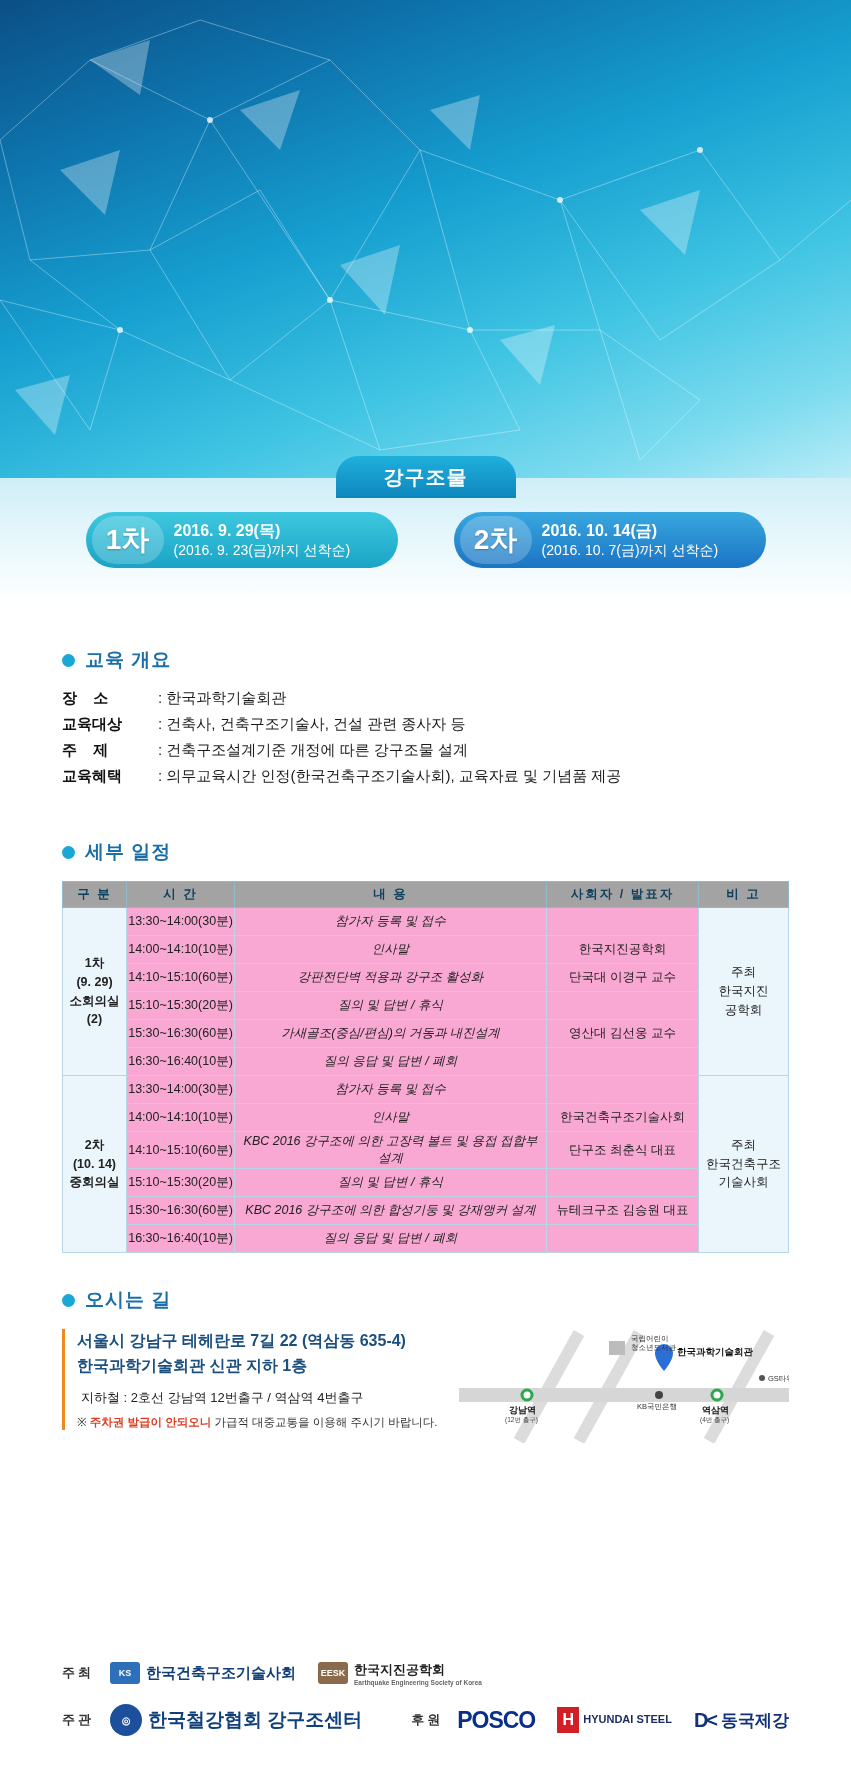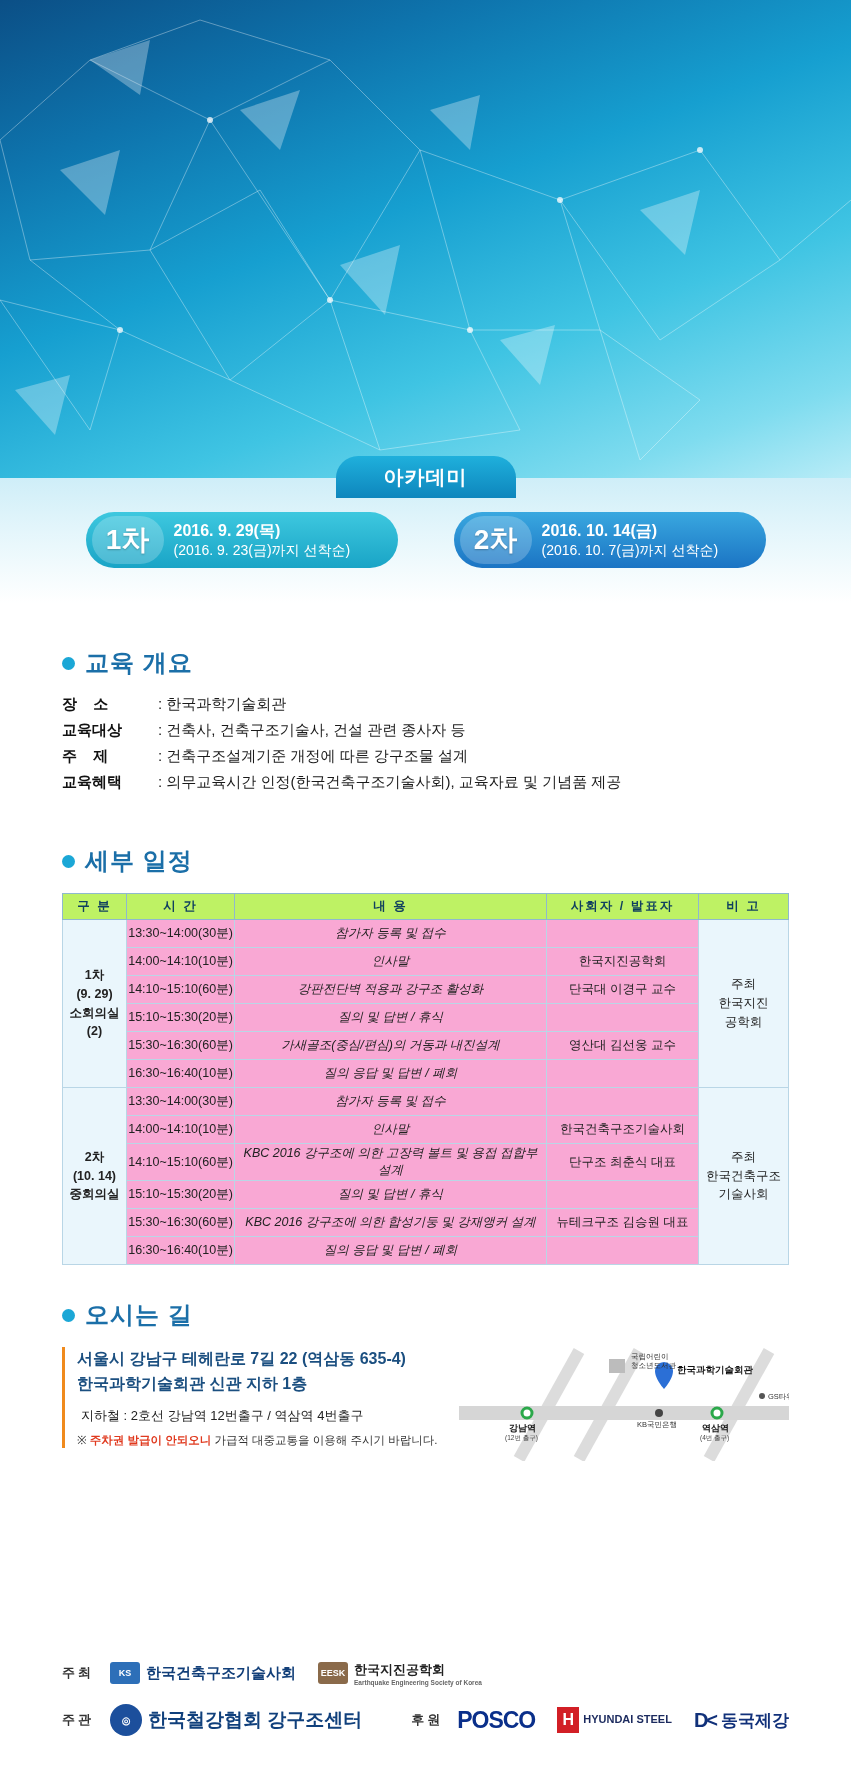--- a/index.html
+++ b/index.html
@@ -104,21 +104,21 @@
   .sec-head {
     display:flex; align-items:center; gap:10px;
     margin:0 0 16px 62px;
   }
   .sec-dot {
     width:13px; height:13px; border-radius:50%;
     background:#1ba7d6;
     display:inline-block;
   }
   .sec-title {
-    font-size:24px; font-weight:bold; color:#1b6fa8;
+    font-size:19px; font-weight:bold; color:#1b6fa8;
     letter-spacing:1px;
   }
 
   
   .overview { margin:0 0 0 62px; }
   .ov-row { display:flex; margin-bottom:7px; font-size:15px; }
   .ov-label {
     width:96px; flex:0 0 96px;
     font-weight:bold; color:#111;
     letter-spacing:6px;
@@ -127,21 +127,21 @@
   .ov-val { color:#1a1a1a; }
 
   
   .sched { margin:0 62px; }
   table.schedule {
     width:727px;
     border-collapse:collapse;
     font-size:12.5px;
   }
   table.schedule th {
-    background:#bef264;
+    background:#a3a3a3;
     border:1px solid #8fb9ce;
     color:#10405f;
     font-weight:bold;
     height:26px;
     letter-spacing:2px;
   }
   table.schedule td {
     border:1px solid #b9d6e6;
     height:28px;
     text-align:center;
@@ -268,21 +268,21 @@
         <circle cx="330" cy="300" r="3"></circle>
       <circle cx="560" cy="200" r="3"></circle>
         <circle cx="470" cy="330" r="3"></circle>
       <circle cx="120" cy="330" r="3"></circle>
         <circle cx="700" cy="150" r="3"></circle>
     </g>
   </svg>
 </div>
 
 <div class="apply-wrap">
-  <div class="apply-tab">아카데미</div>
+  <div class="apply-tab">강구조물</div>
   <div class="rounds">
     <div class="round round-1">
       <div class="round-badge">
         <span>1차</span>
       </div>
       <div class="round-lines">
         <div class="round-d1">2016. 9. 29(목)</div>
         <div class="round-d2">(2016. 9. 23(금)까지 선착순)</div>
       </div>
     </div>

